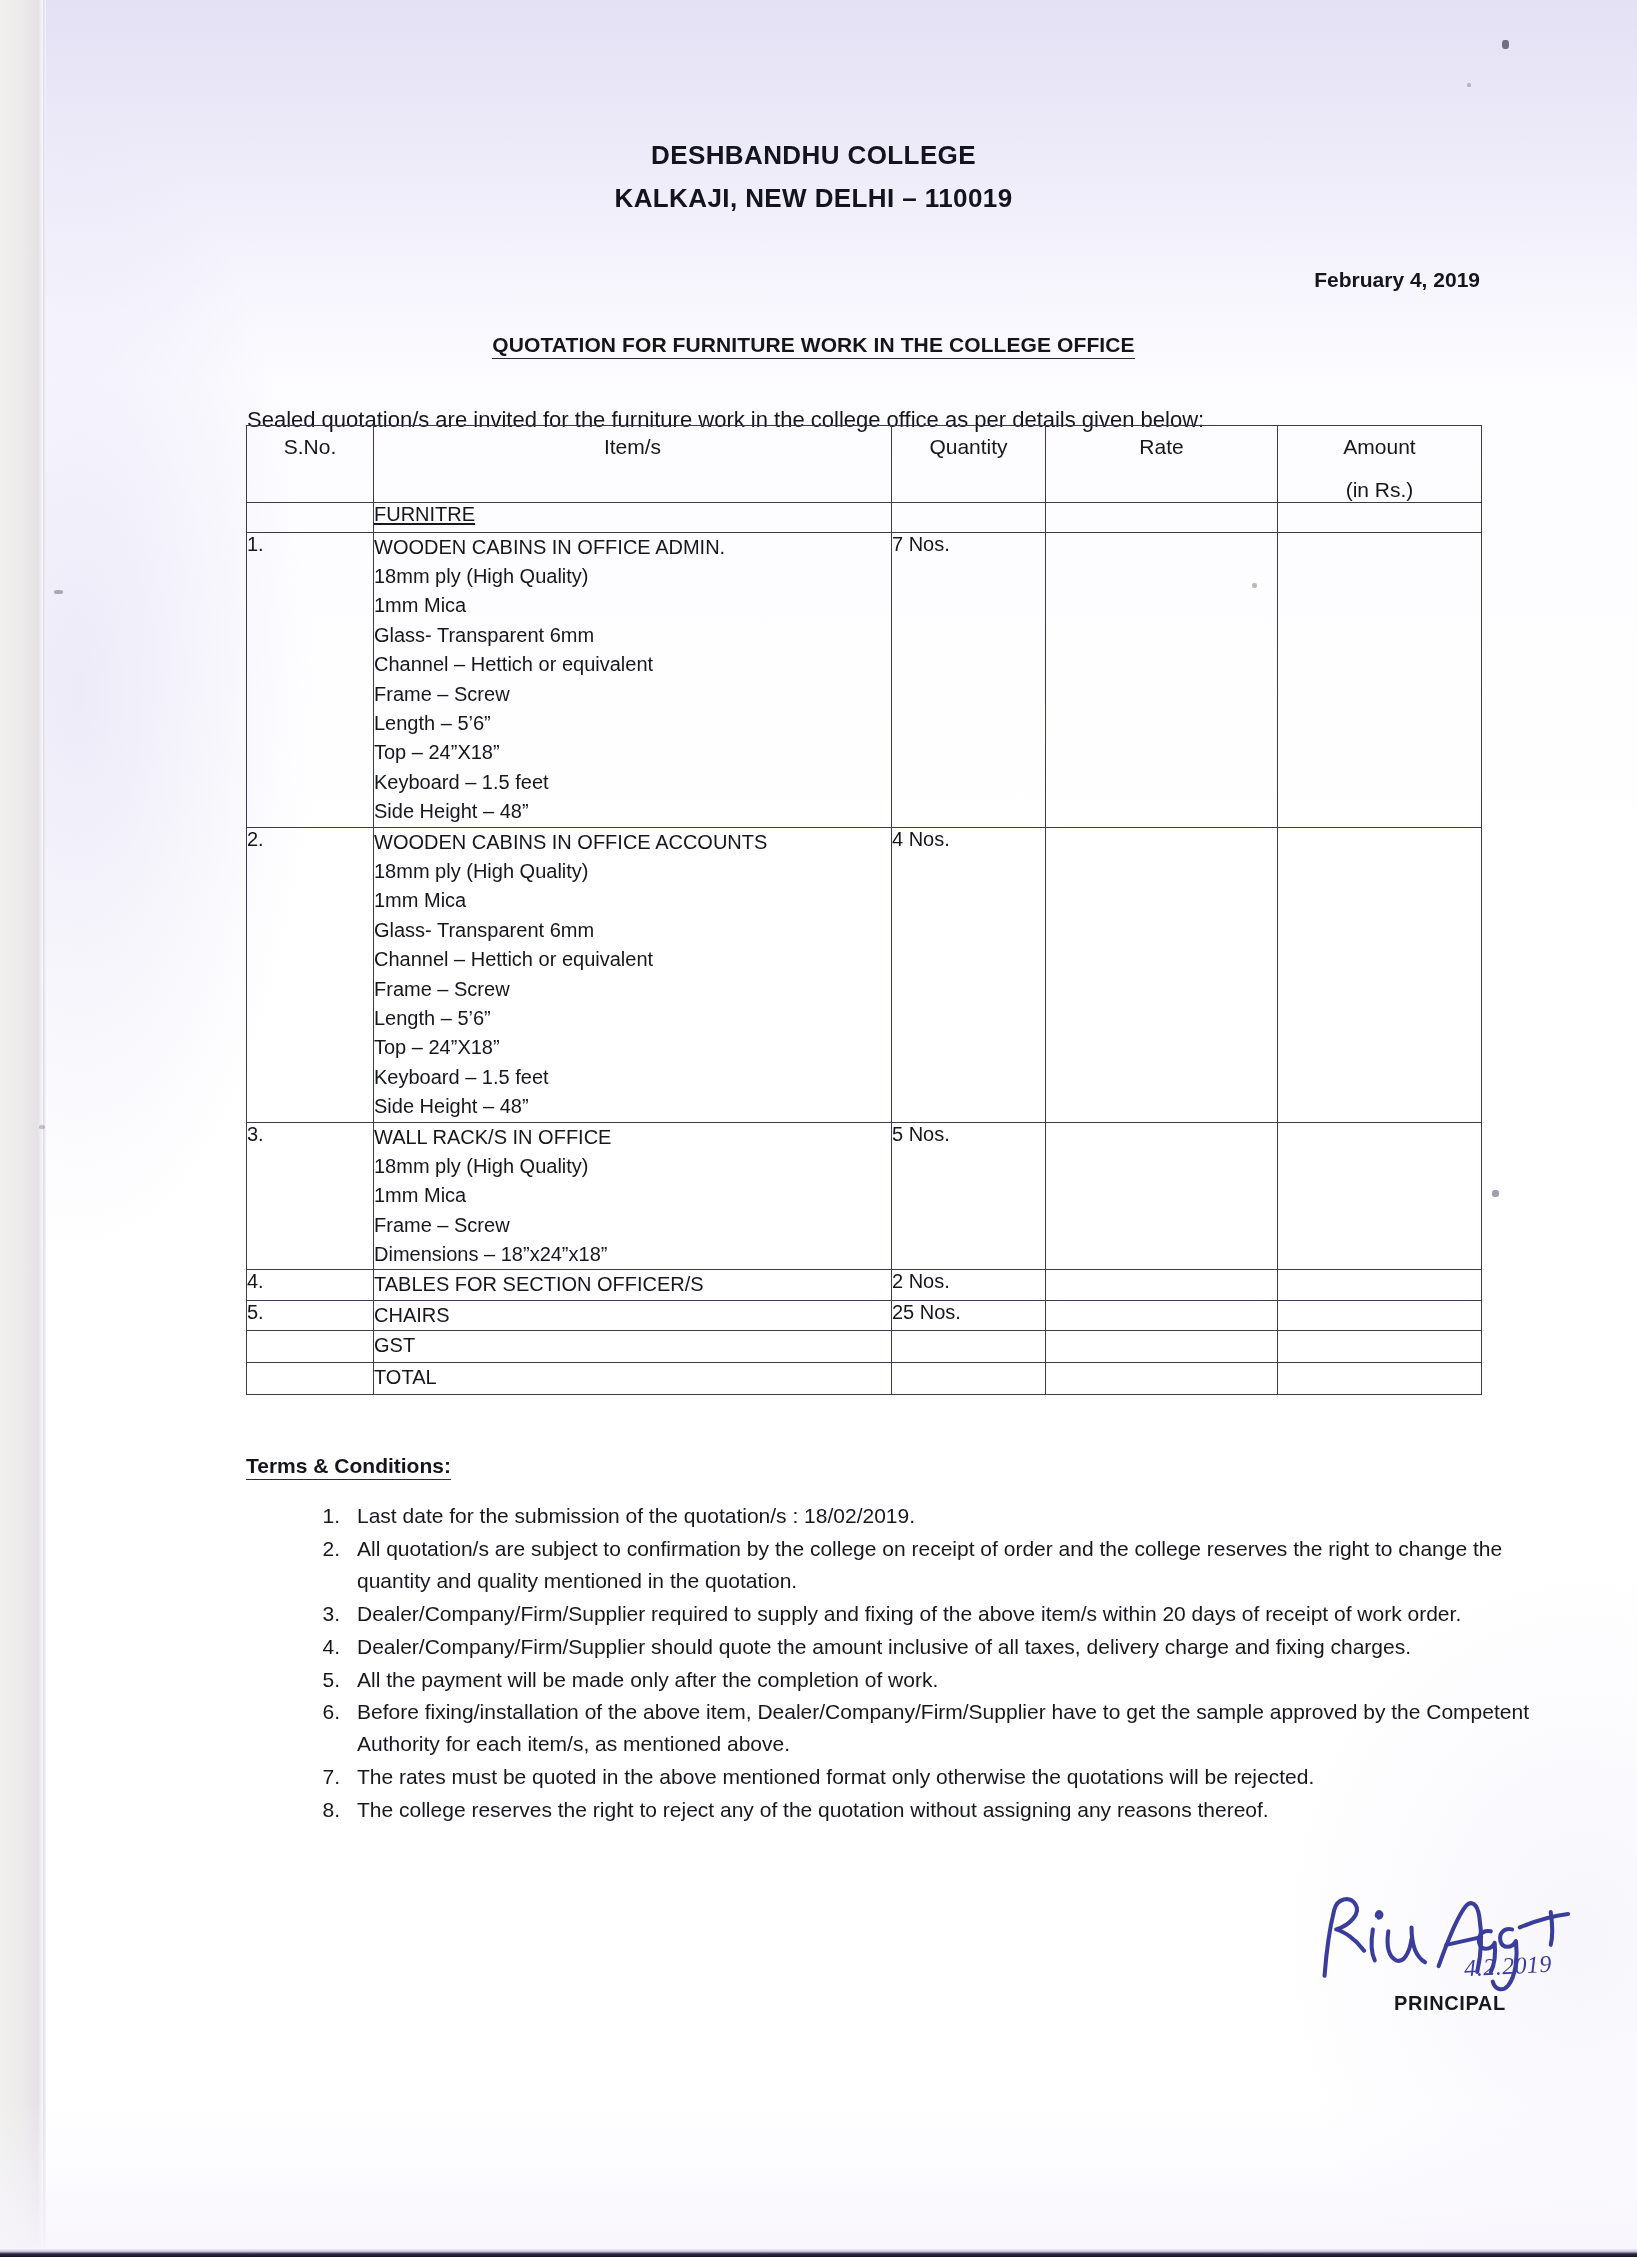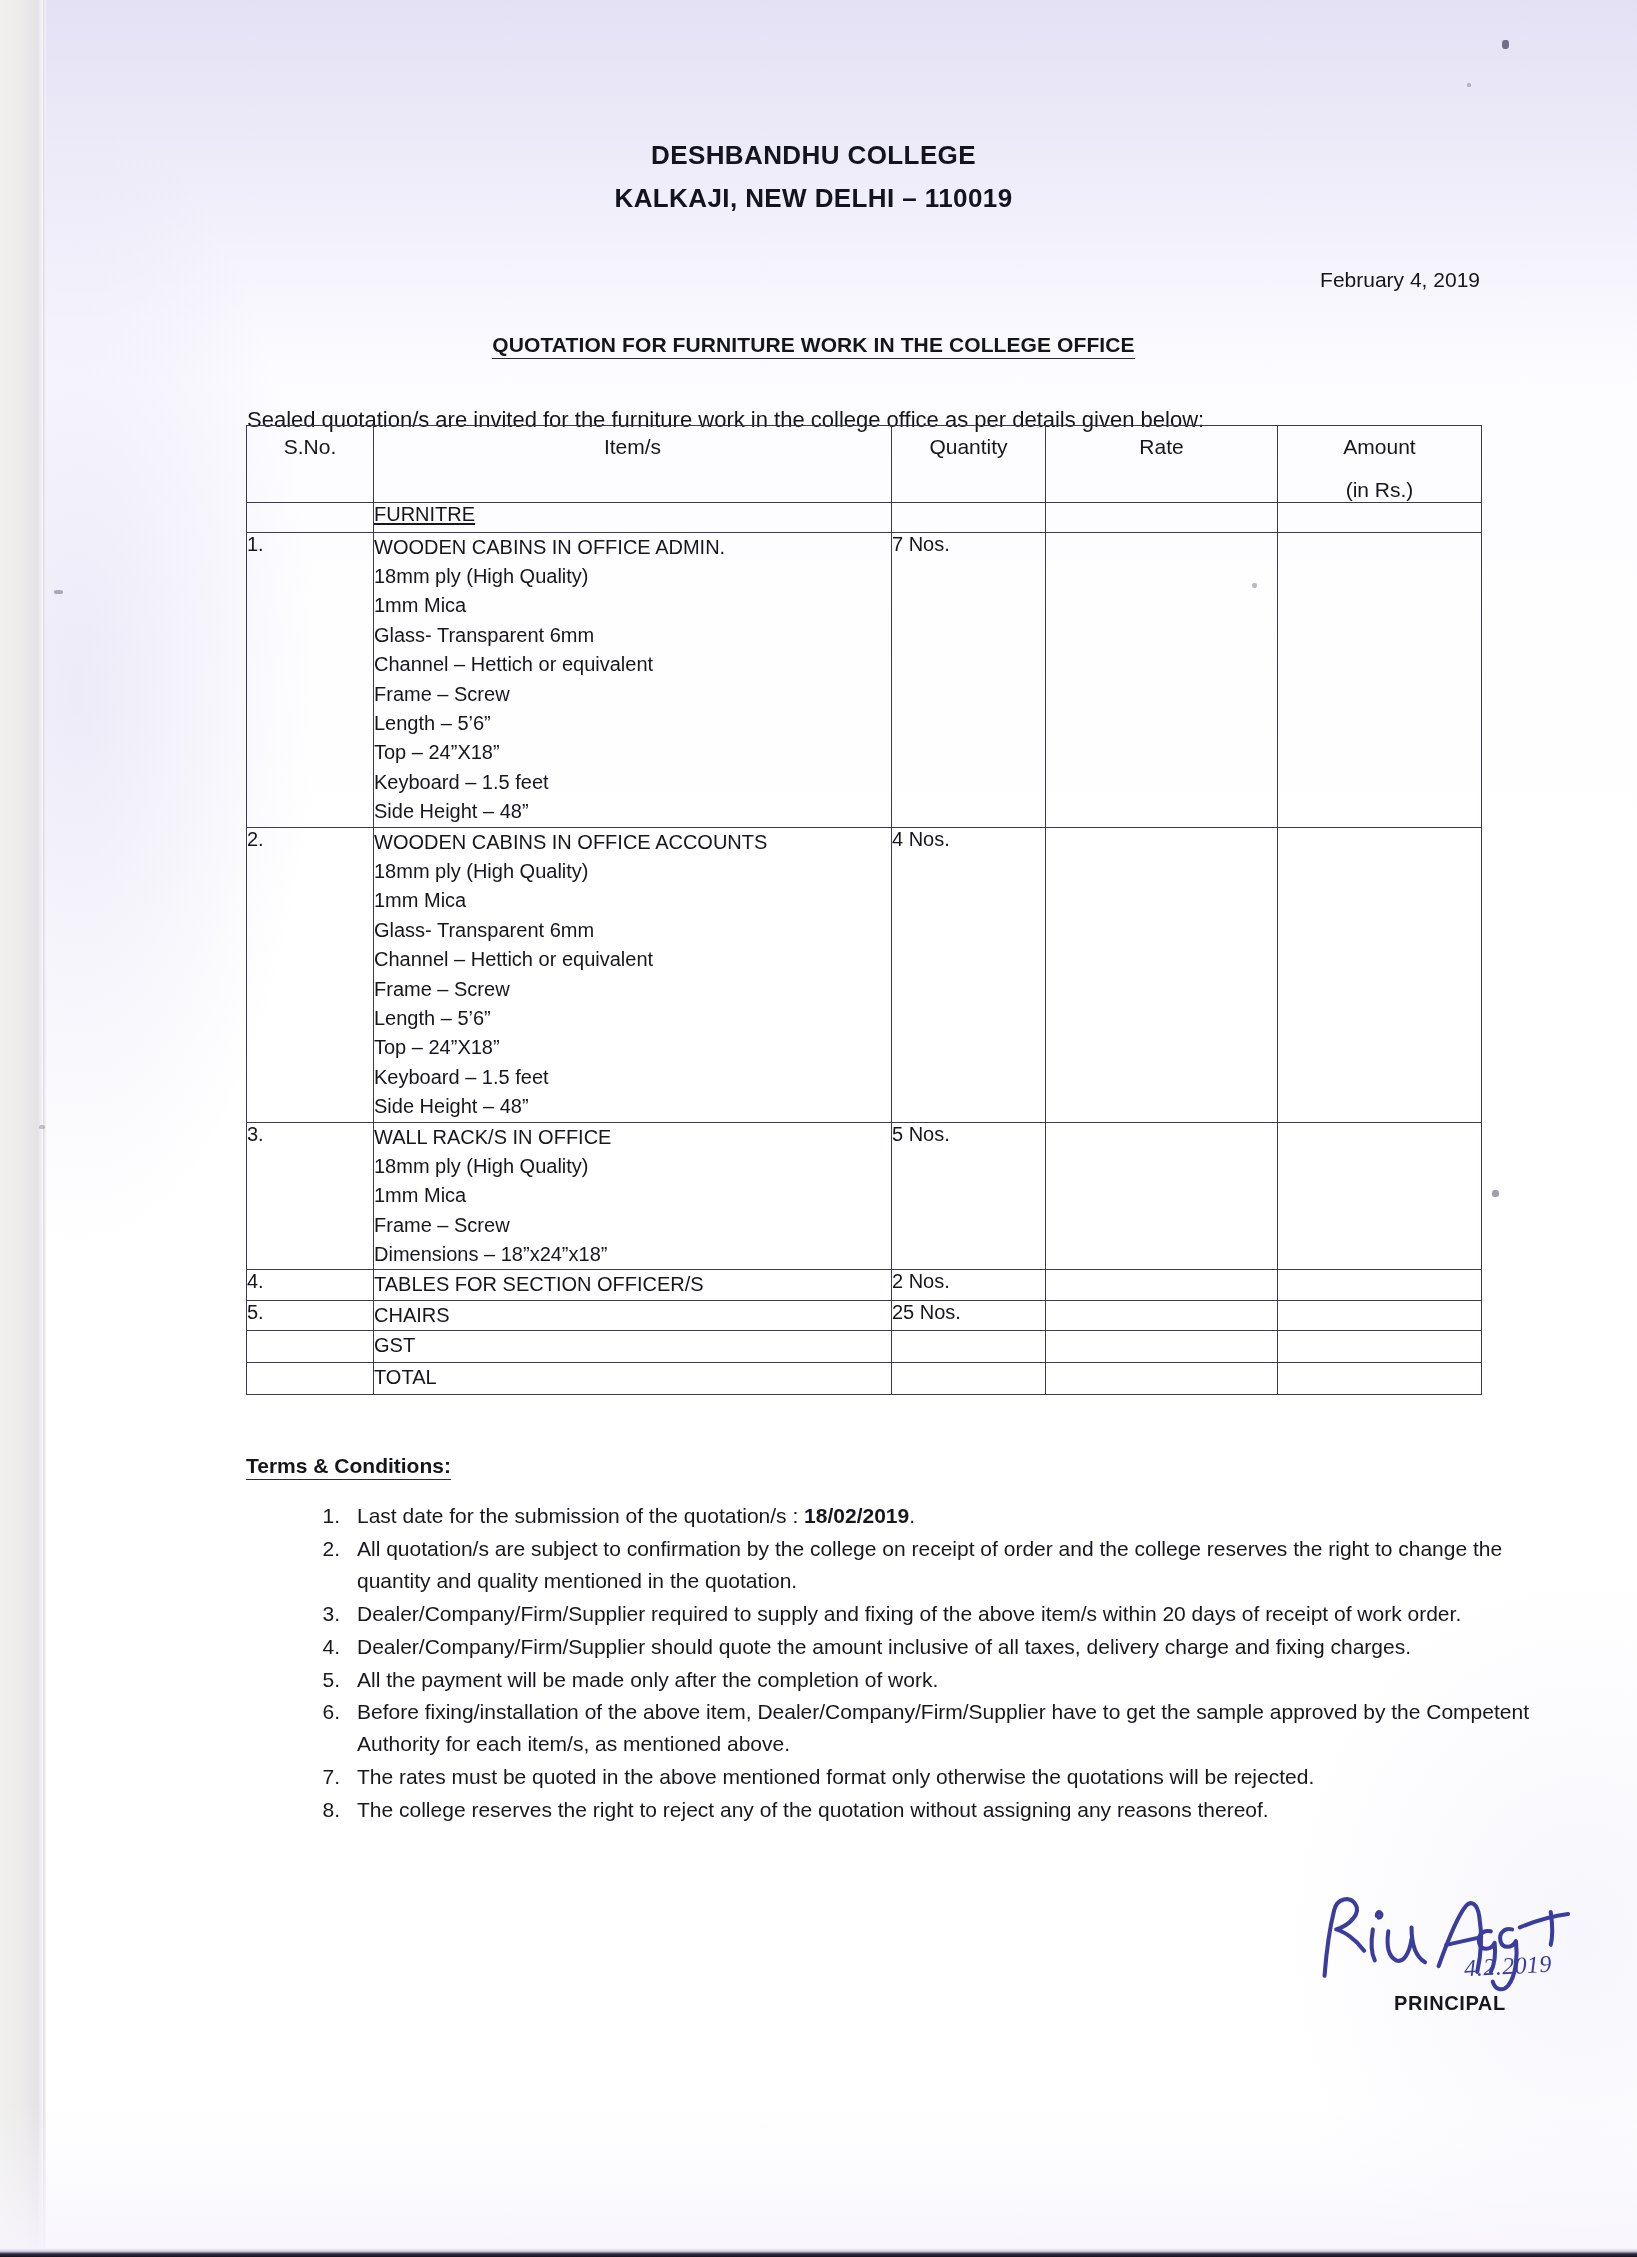--- a/index.html
+++ b/index.html
@@ -86,21 +86,21 @@
     letter-spacing: 0.4px;
     color: #14141e;
   }
   #title-1 { position: absolute; left: 0; top: 140px; width: 1535px; }
   #title-2 { position: absolute; left: 0; top: 183px; width: 1535px; }
 
   #doc-date {
     position: absolute;
     right: 157px; top: 268px;
     font-size: 21px;
-    font-weight: normal;
+    font-weight: bold;
     color: #15151f;
   }
 
   #subject {
     position: absolute;
     left: 0; top: 333px;
     width: 1535px;
     text-align: center;
   }
   #subject span {
@@ -198,21 +198,21 @@
     position: relative;
     margin-bottom: 1px;
   }
   #terms-list li::before {
     content: counter(term) ".";
     position: absolute;
     left: -50px;
     width: 33px;
     text-align: right;
   }
-  #terms-list li b { font-weight: bold; text-align: center; }
+  #terms-list li b { font-weight: normal; text-align: center; }
 
   
   #sig-block {
     position: absolute;
     left: 1265px; top: 1883px;
     width: 290px;
     height: 135px;
   }
   #sig-svg { position: absolute; left: 0; top: 0; }
   #sig-date {

